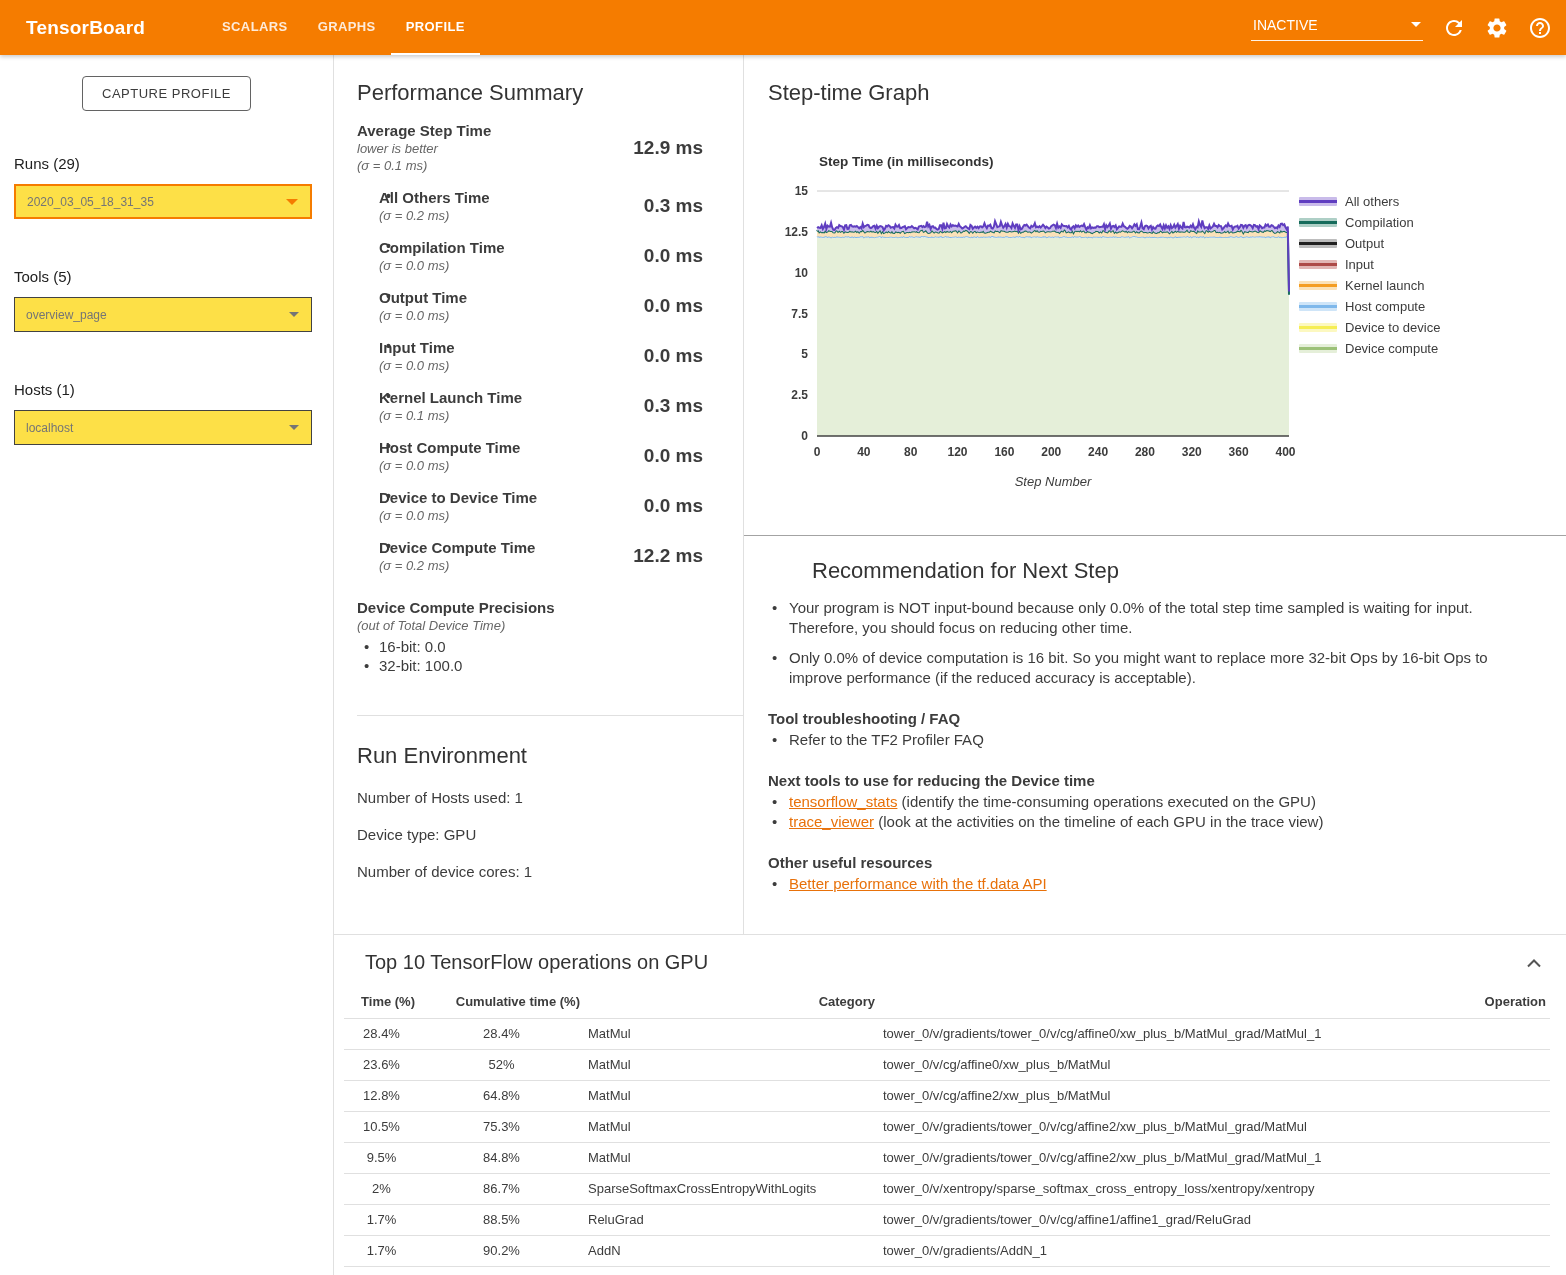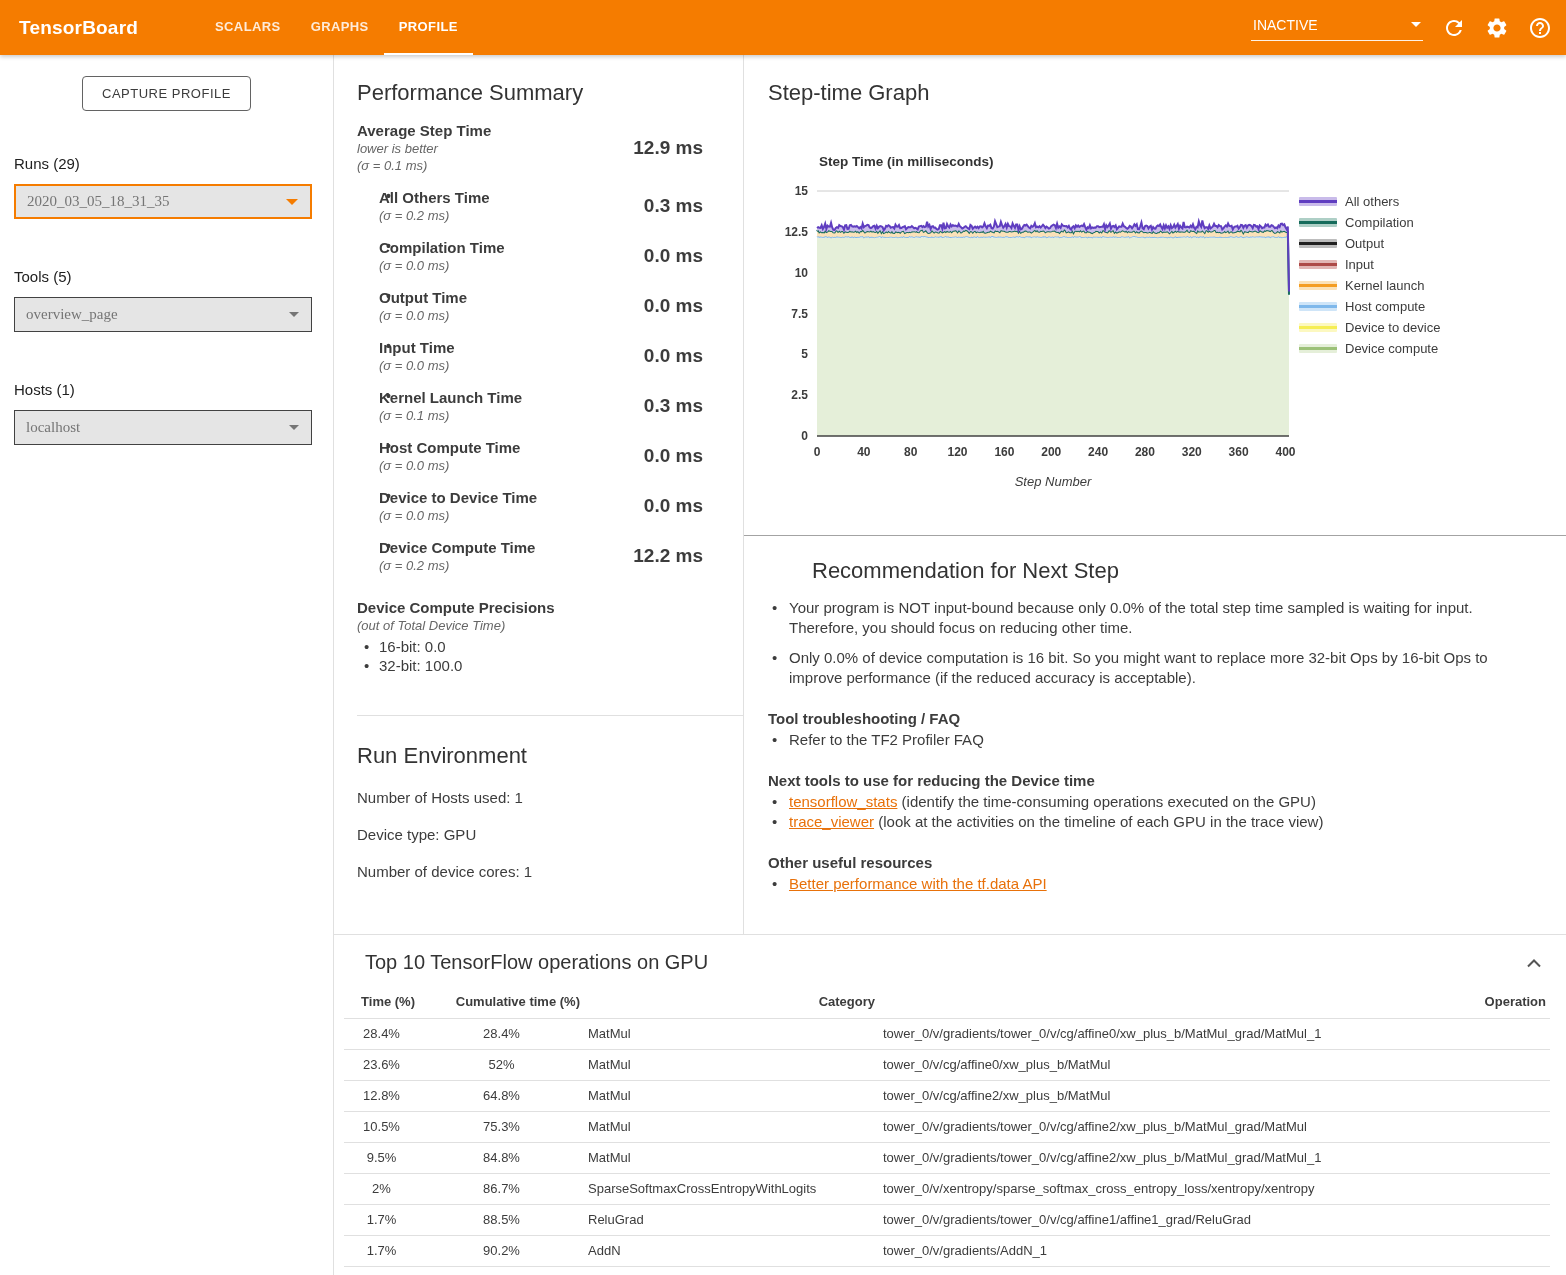--- a/index.html
+++ b/index.html
@@ -2,21 +2,21 @@
 <html><head>
 <meta charset="utf-8">
 <style>
   * { box-sizing: border-box; }
   html, body { margin:0; padding:0; width:1566px; height:1275px; overflow:hidden;
     font-family:"Liberation Sans", sans-serif; background:#fff; color:#3c3c3c; }
 
   
   .topbar { height:55px; background:#f57c00; display:flex; align-items:stretch;
     color:#fff; box-shadow:0 2px 4px rgba(0,0,0,.2); position:relative; z-index:5; }
-  .tb-title { font-size:19px; font-weight:bold; align-self:center; margin-left:19px; width:148px; letter-spacing:.2px; }
+  .tb-title { font-size:19px; font-weight:bold; align-self:center; margin-left:26px; width:148px; letter-spacing:.2px; }
   .tabs { display:flex; margin-left:33px; }
   .tab { display:flex; align-items:center; padding:0 15px; font-size:13px; letter-spacing:.4px;
     color:rgba(255,255,255,.85); cursor:pointer; border-bottom:2px solid transparent; font-weight:bold; }
   .tab.active { color:#fff; border-bottom-color:#fff; }
   .top-right { margin-left:auto; display:flex; align-items:center; gap:19px; margin-right:14px; }
   .status-select { width:172px; display:flex; align-items:center; justify-content:space-between;
     border-bottom:1px solid rgba(255,255,255,.9); padding:2px 2px 7px 2px; font-size:14px; cursor:pointer; }
   .caret { width:0; height:0; border-left:5px solid transparent; border-right:5px solid transparent; }
   .caret-white { border-top:5px solid #fff; }
   .caret-gray  { border-top:5px solid #757575; }
@@ -24,21 +24,21 @@
   .tb-icon { cursor:pointer; display:block; }
 
   
   .layout { display:flex; width:1566px; }
   .sidebar { width:334px; min-height:1220px; border-right:1px solid #e0e0e0; padding-top:21px; flex:none; }
   .capture-btn { display:block; margin:0 auto; background:#fff; border:1px solid #636363; border-radius:4px;
     font-family:inherit; font-size:13px; letter-spacing:.5px; color:#3c3c3c; padding:9px 19px; cursor:pointer; }
   .field-label { margin:49px 0 12px 14px; font-size:15px; color:#212121; }
   .field-label.first { margin-top:44px; }
   .select { margin:0 21px 0 14px; height:35px; border:1px solid #424242; display:flex; align-items:center;
-    justify-content:space-between; padding:0 12px 0 11px; font-size:15px; color:#757575; cursor:pointer; background:#e5e5e5;font-family:Liberation Serif, serif; }
+    justify-content:space-between; padding:0 12px 0 11px; font-size:12px; color:#757575; cursor:pointer; background:#fde047; }
   .select.highlight { border:2px solid #f57c00; }
 
   .main { flex:1; min-width:0; }
   .top-row { display:flex; border-bottom:1px solid #e0e0e0; }
   .perf-col { width:410px; flex:none; border-right:1px solid #e0e0e0; padding-left:23px; }
   .graph-col { flex:1; min-width:0; }
 
   
   .sec-title { font-size:22px; font-weight:400; color:#333; margin:25px 0 0 0; }
   .metric { display:flex; justify-content:space-between; align-items:center; margin-top:16px; }

